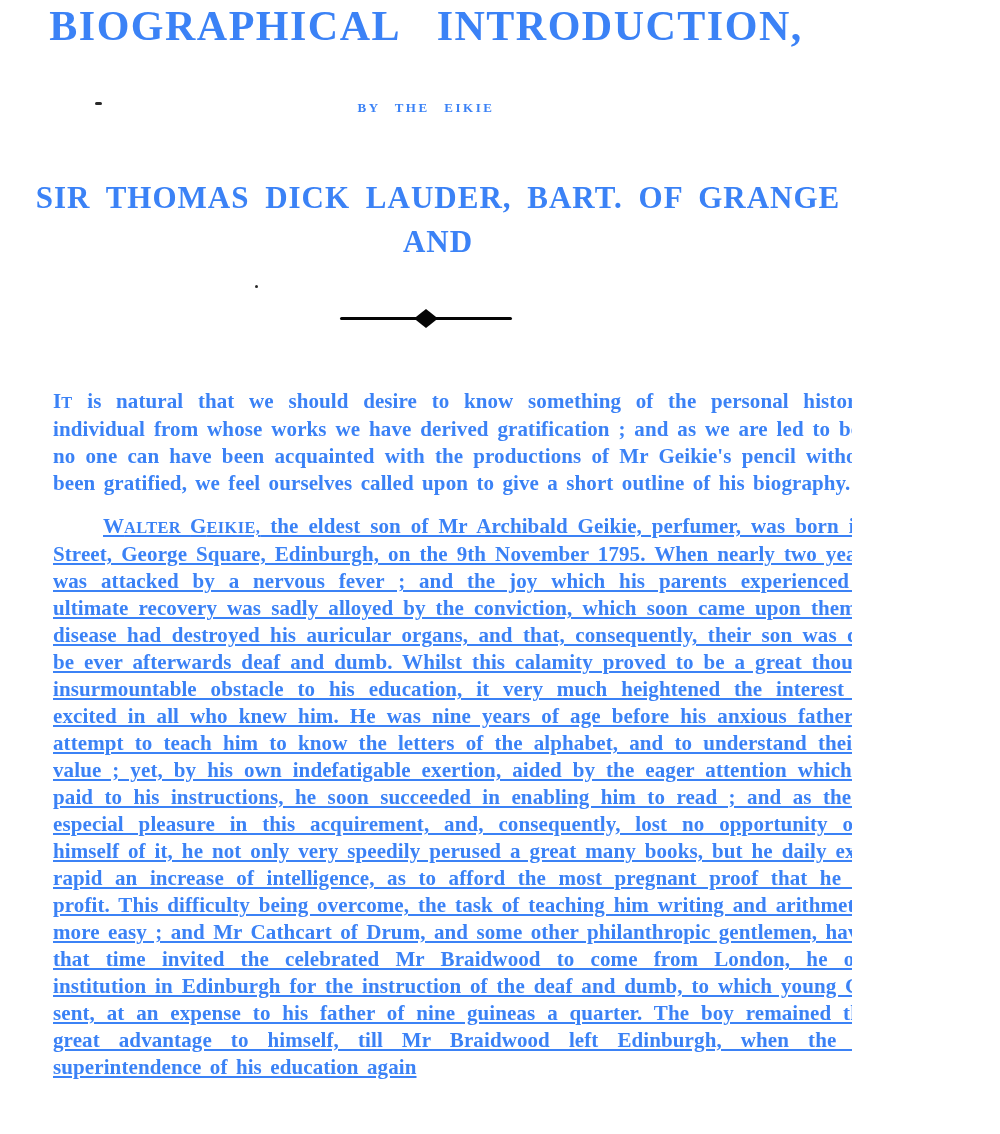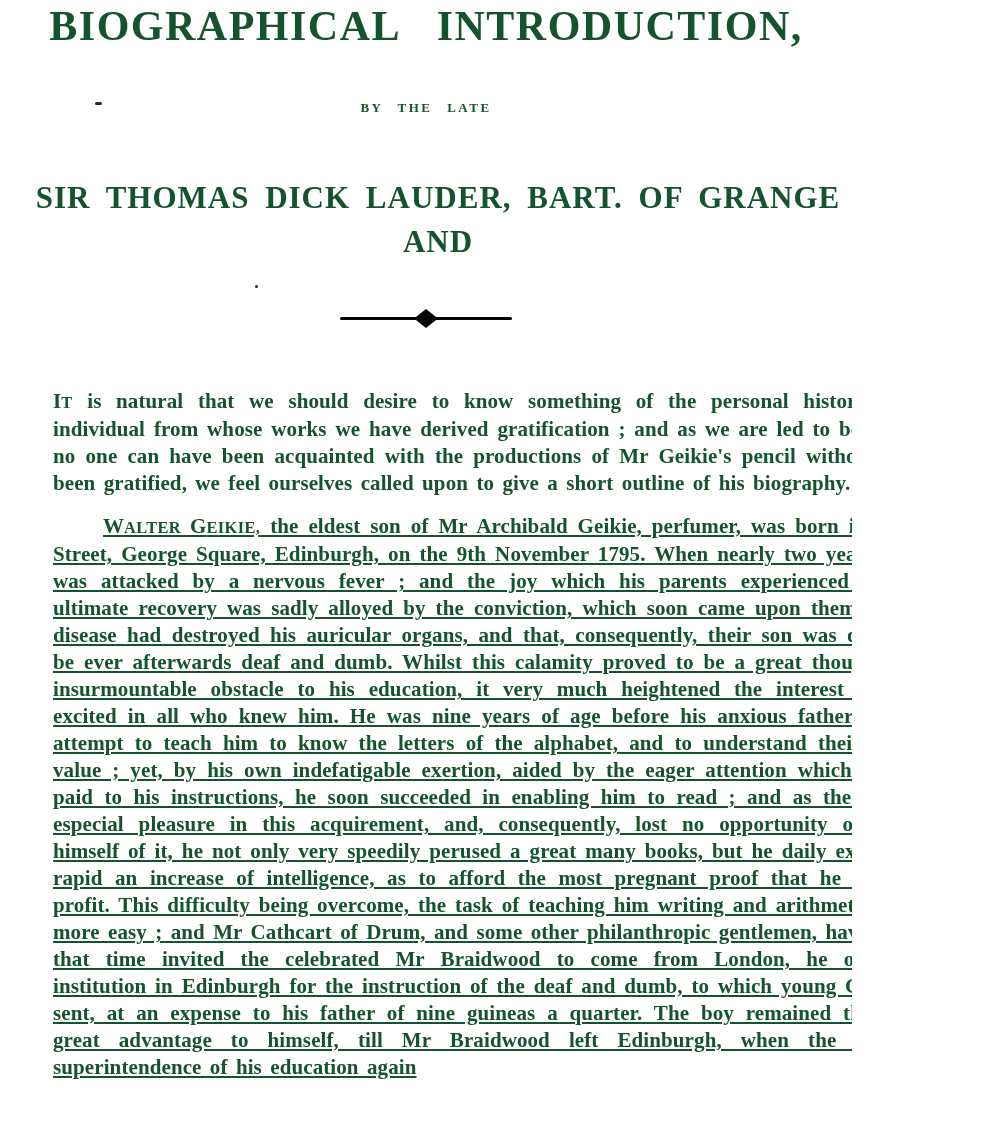--- a/index.html
+++ b/index.html
@@ -5,21 +5,21 @@
   html, body {
     margin: 0;
     padding: 0;
     background: #ffffff;
   }
   .page {
     position: relative;
     width: 852px;
     height: 1134px;
     background: #ffffff;
-    color: #14532d;
+    color: #3b82f6;
     font-family: "Liberation Serif", "DejaVu Serif", serif;
     overflow: hidden;
   }
   .title {
     position: absolute;
     top: 0px;
     left: 0;
     width: 100%;
     margin: 0;
     text-align: center;
@@ -111,21 +111,21 @@
 </style>
 </head>
 <body>
 
 <div class="page">
 
   <h1 class="title">BIOGRAPHICAL INTRODUCTION,</h1>
 
   <div class="speck speck1"></div>
 
-  <div class="byline">BY THE LATE</div>
+  <div class="byline">BY THE EIKIE</div>
 
   <h2 class="author">
       <span class="author-line">SIR THOMAS DICK LAUDER, BART. OF GRANGE AND</span>
     </h2>
 
   <div class="speck speck2"></div>
 
   <div class="divider">
     <div class="rule"></div>
     <div class="diamond"></div>

